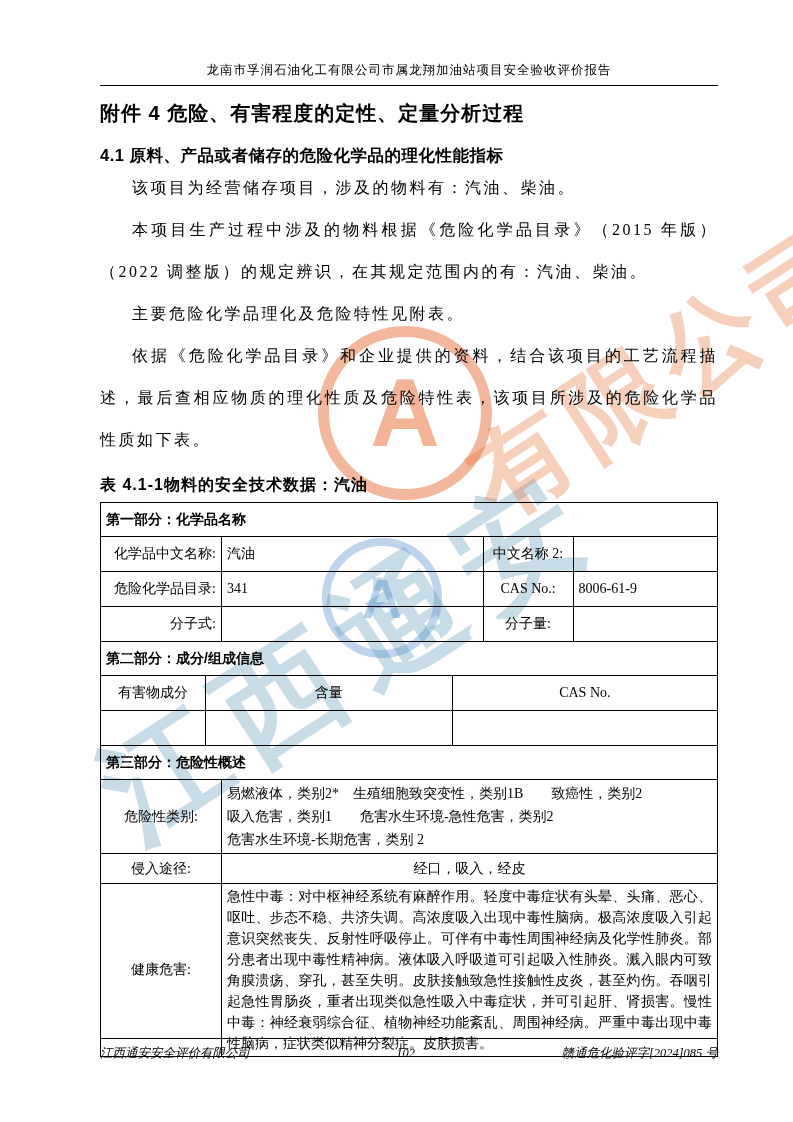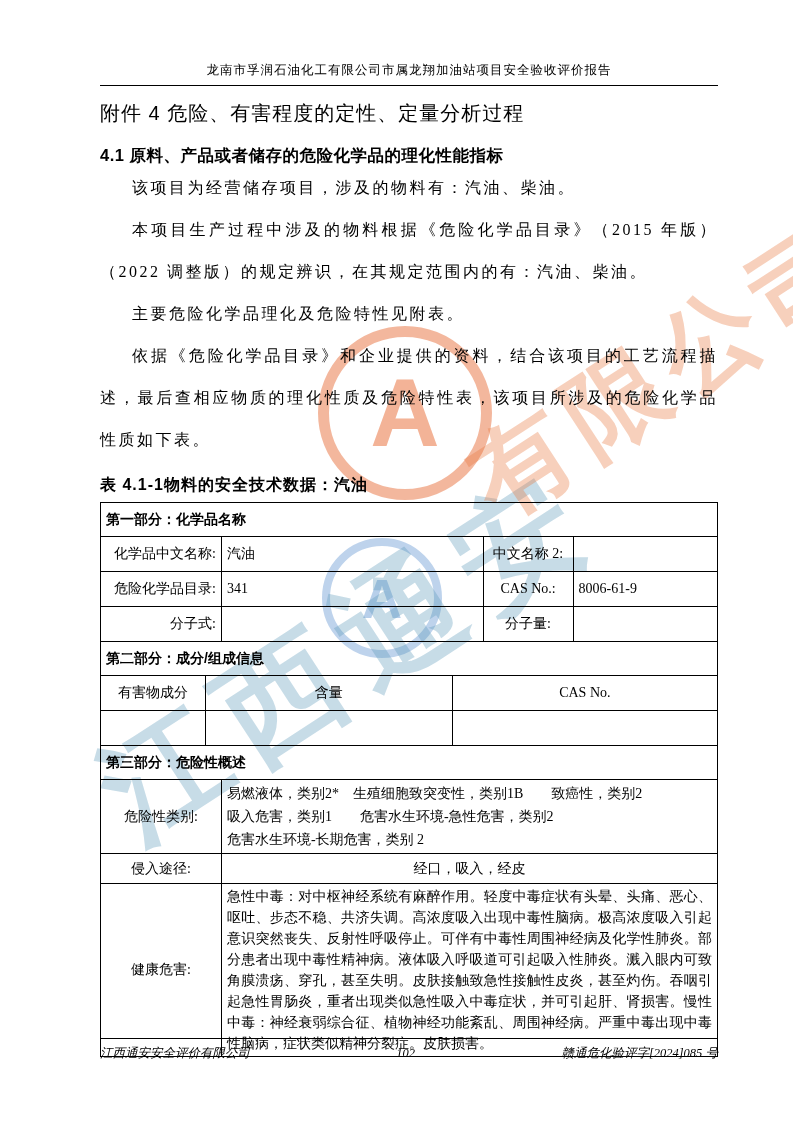--- a/index.html
+++ b/index.html
@@ -20,21 +20,21 @@
            font-size:96px;color:rgba(229,96,38,.48);}
   .wm-ring-blue{position:absolute;left:322px;top:538px;width:104px;height:104px;
            border:8px solid rgba(84,140,205,.38);border-radius:50%;display:flex;align-items:center;
            justify-content:center;font-family:"Liberation Sans",sans-serif;font-weight:bold;
            font-size:56px;color:rgba(84,140,205,.42);}
 
   
   .content{position:relative;z-index:2;padding:62px 75px 6px 100px;}
   .doc-header{font-size:12.5px;text-align:center;letter-spacing:1px;padding-bottom:6px;
            border-bottom:1.5px solid #000;}
-  .doc-title{font-family:"Liberation Sans",sans-serif;font-weight:normal;font-size:20px;
+  .doc-title{font-family:"Liberation Sans",sans-serif;font-weight:bold;font-size:20px;
            margin-top:14px;letter-spacing:1px;}
   .section-heading{font-family:"Liberation Sans",sans-serif;font-weight:bold;font-size:16.5px;
            margin-top:18px;letter-spacing:.5px;}
   .para{margin:0;font-size:16px;line-height:42px;letter-spacing:2.5px;text-align:justify;
            text-indent:2em;}
   .table-title{font-family:"Liberation Sans",sans-serif;font-weight:bold;font-size:16px;
            text-align:left;margin:14px 0 6px;letter-spacing:1px;}
 
   table.tbl{width:100%;border-collapse:collapse;table-layout:fixed;}
   table.tbl+table.tbl{margin-top:-1px;}

